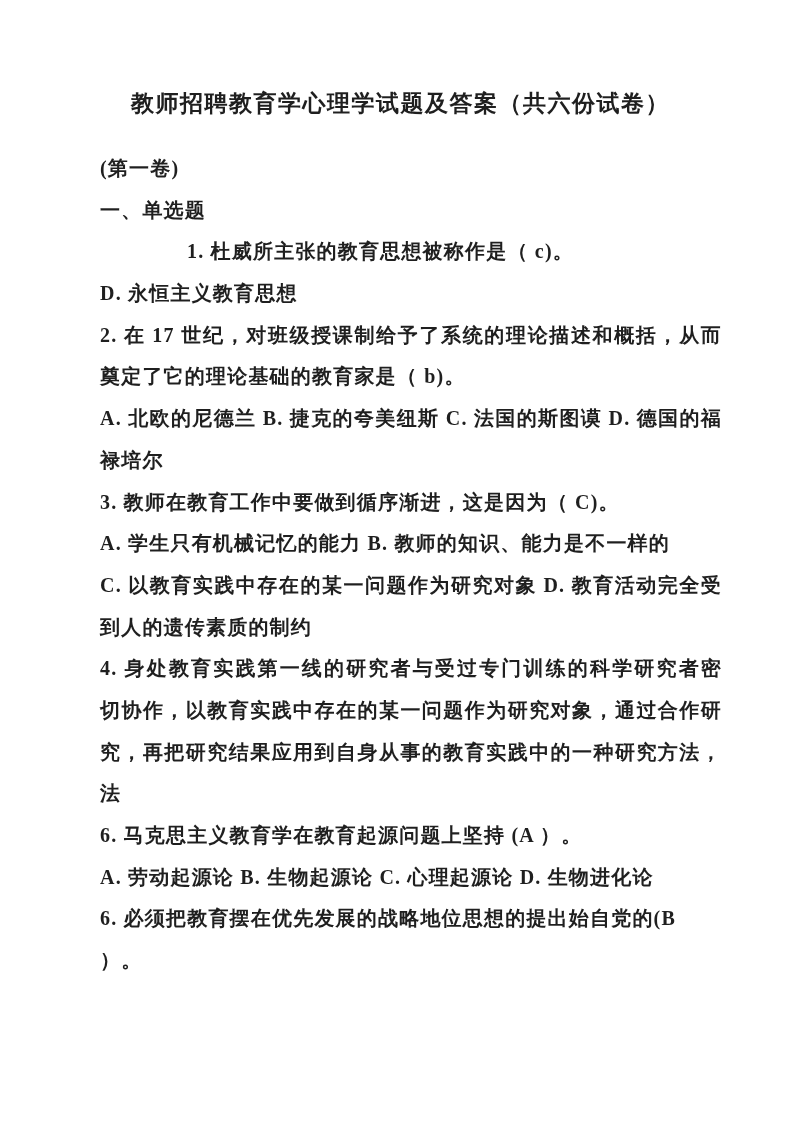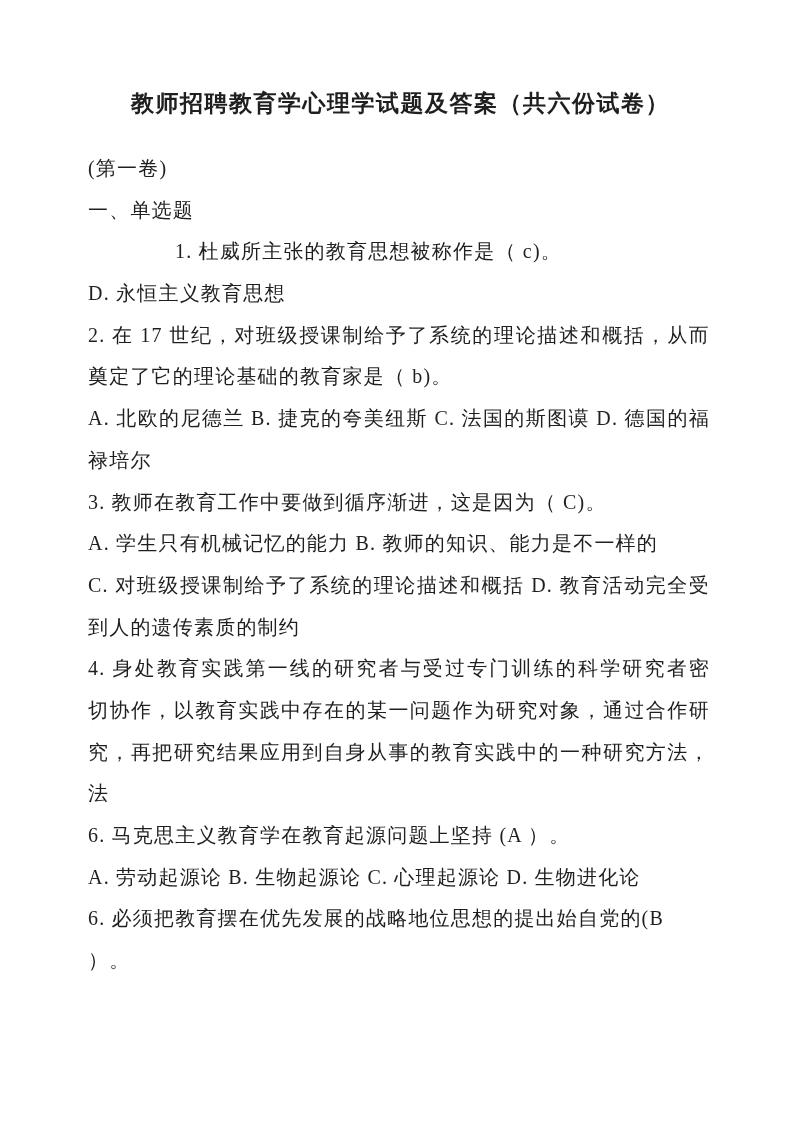--- a/index.html
+++ b/index.html
@@ -25,22 +25,23 @@
     margin: 0;
     text-align: center;
     font-size: 23px;
     font-weight: bold;
     letter-spacing: 1.5px;
     white-space: pre-wrap;
   }
   .doc-body {
     position: absolute;
     top: 148px;
-    left: 88px;
+    left: 100px;
     width: 622px;
+    font-weight: bold;
   }
   .line {
     height: 41.7px;
     line-height: 41.7px;
     font-size: 20px;
     letter-spacing: 1.2px;
     white-space: pre-wrap;
     text-align: left;
   }
   .line.full {
@@ -60,21 +61,21 @@
       <div class="line">(第一卷)</div>
       <div class="line">一、单选题</div>
       <div class="line indent">1. 杜威所主张的教育思想被称作是（ c)。</div>
       <div class="line">D. 永恒主义教育思想</div>
       <div class="line full">2. 在 17 世纪，对班级授课制给予了系统的理论描述和概括，从而</div>
       <div class="line">奠定了它的理论基础的教育家是（ b)。</div>
       <div class="line full">A. 北欧的尼德兰 B. 捷克的夸美纽斯 C. 法国的斯图谟 D. 德国的福</div>
       <div class="line">禄培尔</div>
       <div class="line">3. 教师在教育工作中要做到循序渐进，这是因为（ C)。</div>
       <div class="line">A. 学生只有机械记忆的能力 B. 教师的知识、能力是不一样的</div>
-      <div class="line full">C. 对班级授课制给予了系统的理论描述和概括 D. 教育活动完全受</div>
+      <div class="line full">C. 以教育实践中存在的某一问题作为研究对象 D. 教育活动完全受</div>
       <div class="line">到人的遗传素质的制约</div>
       <div class="line full">4. 身处教育实践第一线的研究者与受过专门训练的科学研究者密</div>
       <div class="line full">切协作，以教育实践中存在的某一问题作为研究对象，通过合作研</div>
       <div class="line full">究，再把研究结果应用到自身从事的教育实践中的一种研究方法，</div>
       <div class="line">法</div>
       <div class="line">6. 马克思主义教育学在教育起源问题上坚持 (A ）。</div>
       <div class="line">A. 劳动起源论 B. 生物起源论 C. 心理起源论 D. 生物进化论</div>
       <div class="line">6. 必须把教育摆在优先发展的战略地位思想的提出始自党的(B ）。</div>
     </div>
 </div>

